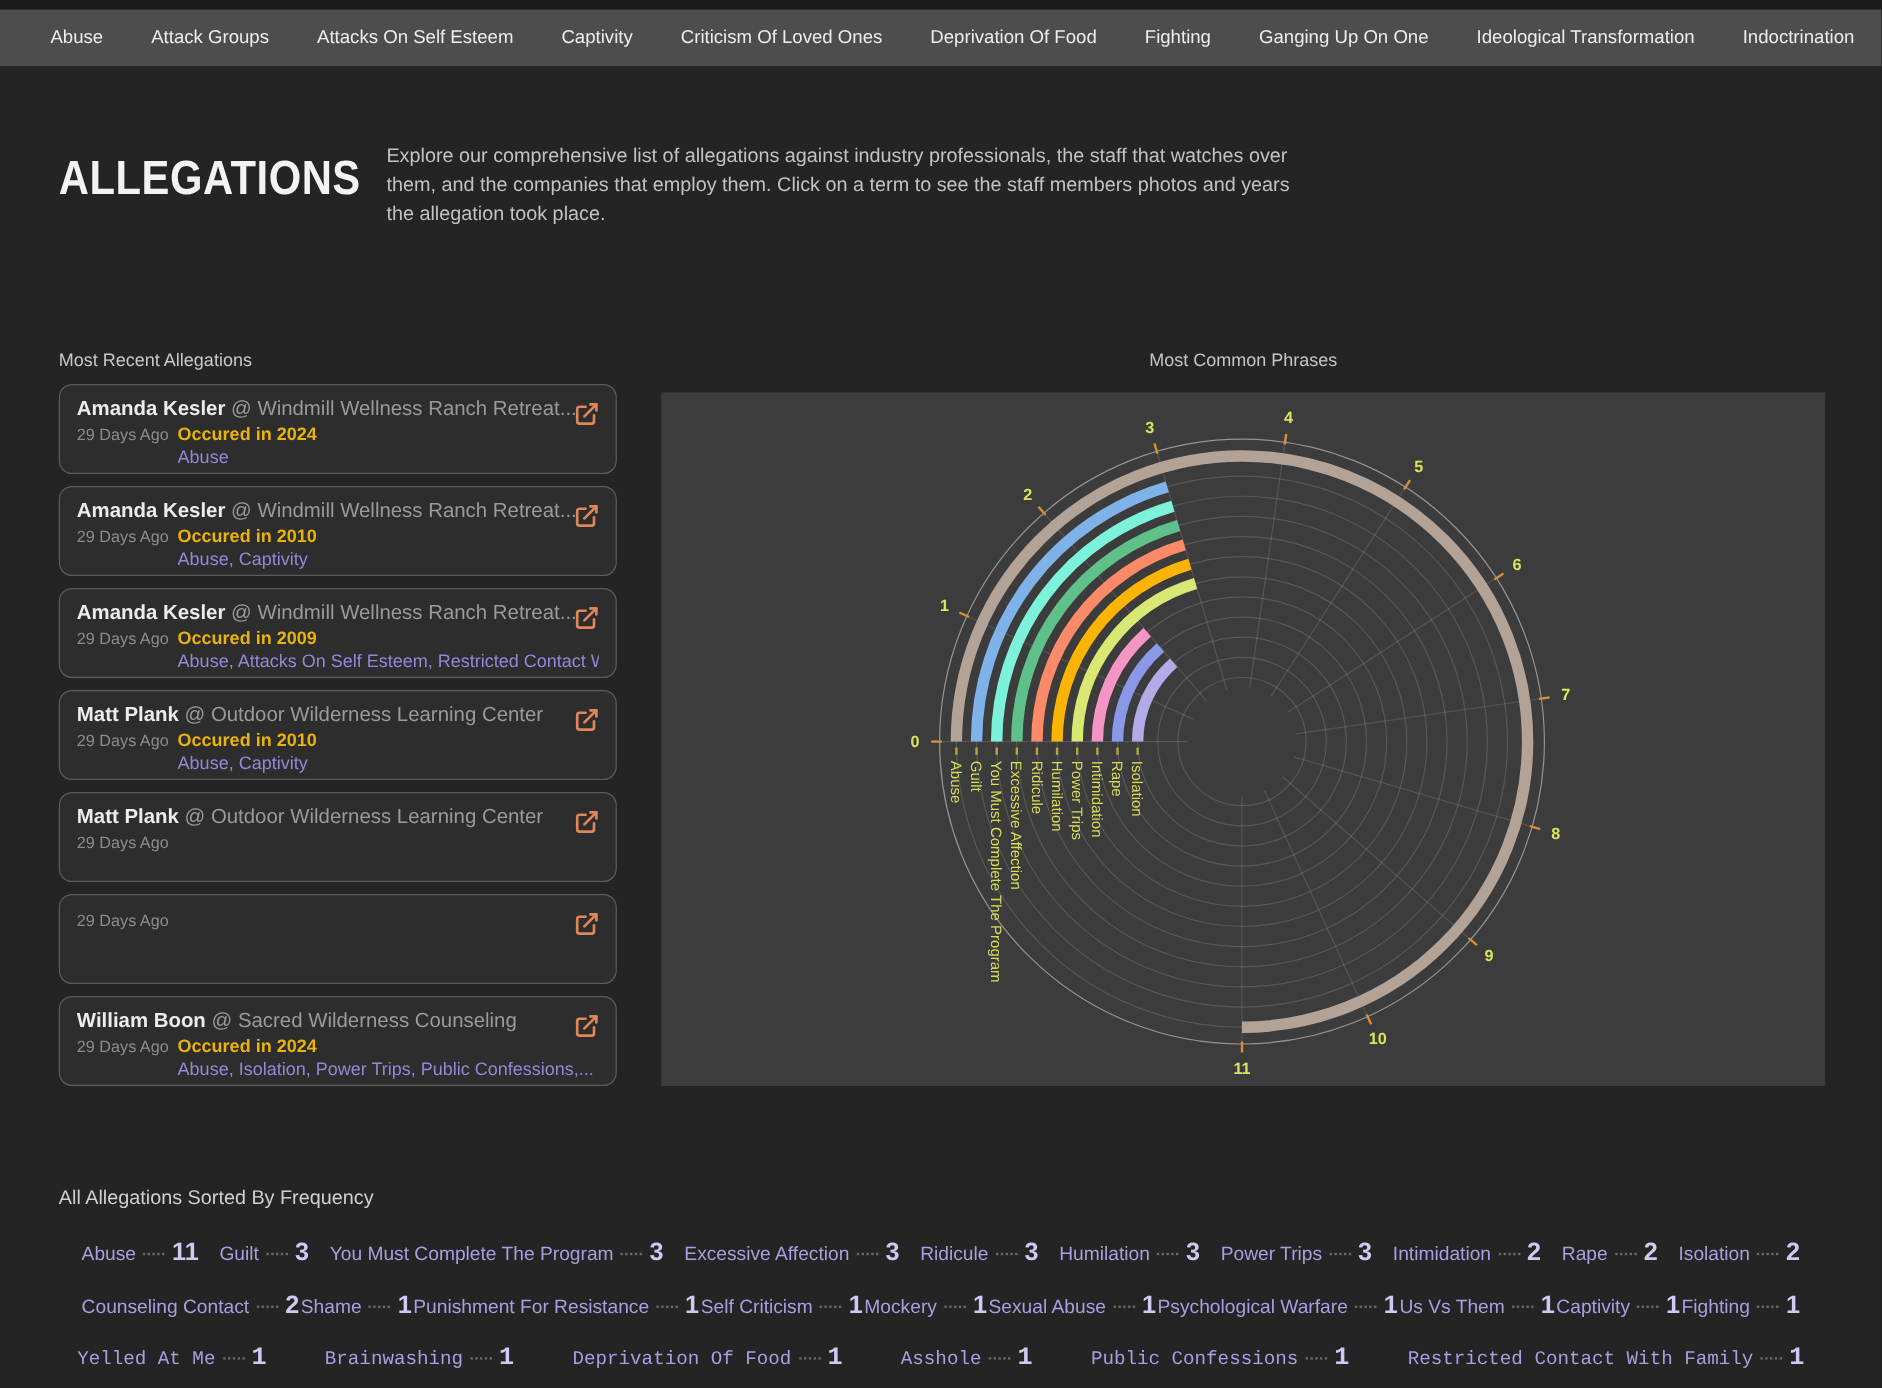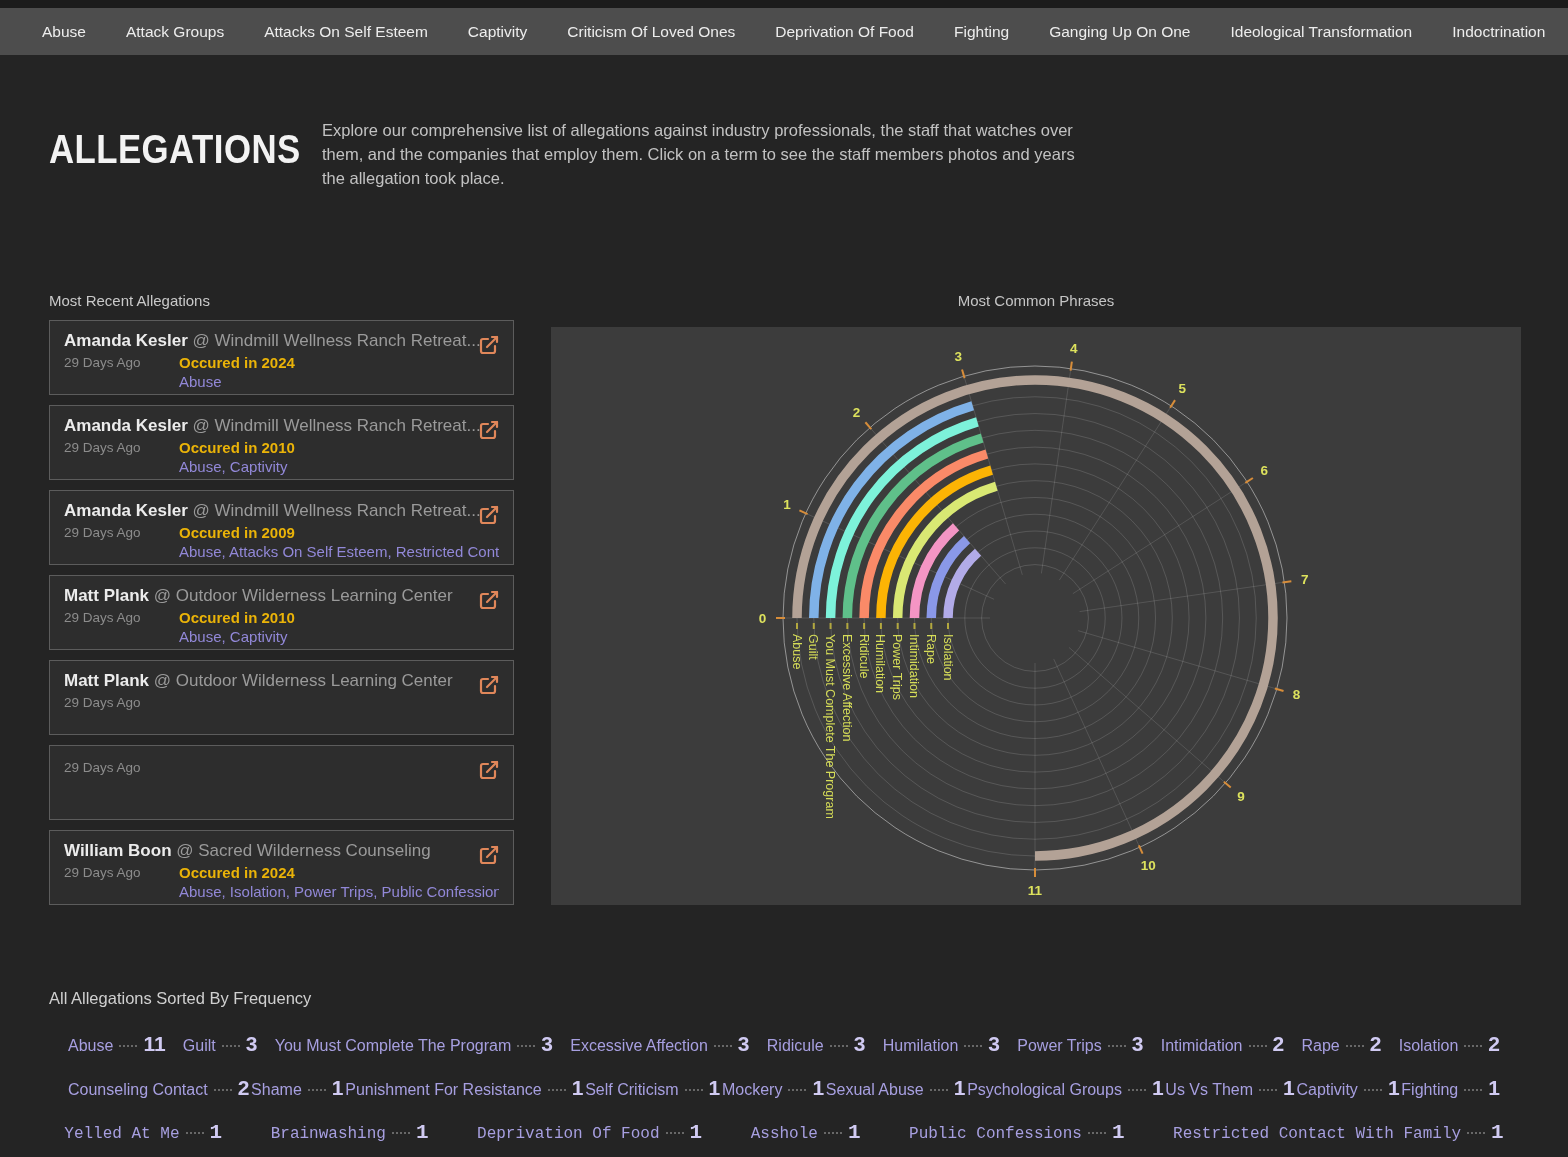--- a/index.html
+++ b/index.html
@@ -17,26 +17,26 @@
   .page-title{position:absolute;left:49px;top:102px;font-size:40px;line-height:40px;
               font-weight:bold;letter-spacing:.5px;color:#f3f3f3;
               transform:scaleX(.87);transform-origin:left center;white-space:nowrap;}
   .page-desc{position:absolute;left:322px;top:101px;width:755px;font-size:16.5px;
              line-height:24px;color:#c2c2c2;}
 
   
   .recent-label{position:absolute;left:49px;top:292px;font-size:15px;color:#c9c9c9;}
   .cards{position:absolute;left:49px;top:320px;width:465px;}
   .card{position:relative;box-sizing:border-box;height:75px;margin-bottom:10px;
-        background:#2d2d2d;border:1px solid #5c5c5c;border-radius:0;
+        background:#2d2d2d;border:1px solid #5c5c5c;border-radius:11px;
         padding:10px 14px 8px;overflow:hidden;}
   .card-line1{font-size:17px;white-space:nowrap;overflow:hidden;padding-right:36px;}
   .card-name{font-weight:bold;color:#ececec;}
   .card-company{color:#9a9a9a;}
-  .card-row{display:flex;margin-top:3px;gap:31px;}
+  .card-row{display:flex;margin-top:3px;}
   .card-ago{flex:0 0 84px;font-size:13.5px;color:#8c8c8c;padding-top:1px;}
   .card-col{flex:1;min-width:0;}
   .card-occurred{font-size:15px;font-weight:bold;color:#eab308;}
   .card-allegations{font-size:15px;color:#9288d8;margin-top:2px;white-space:nowrap;overflow:hidden;cursor:pointer;}
   .card-ext{position:absolute;top:12px;right:12px;width:24px;height:24px;cursor:pointer;}
 
   
   .chart-title{position:absolute;left:551px;top:292px;width:970px;text-align:center;
                font-size:15px;color:#c5c5c5;}
   .chart-panel{position:absolute;left:551px;top:327px;width:970px;height:578px;background:#3c3c3c;}
@@ -335,21 +335,21 @@
         <span class="freq-term">Mockery</span>
         <span class="freq-dots"></span>
         <span class="freq-count">1</span>
       </div>
       <div class="freq-item">
         <span class="freq-term">Sexual Abuse</span>
         <span class="freq-dots"></span>
         <span class="freq-count">1</span>
       </div>
       <div class="freq-item">
-        <span class="freq-term">Psychological Groups</span>
+        <span class="freq-term">Psychological Warfare</span>
         <span class="freq-dots"></span>
         <span class="freq-count">1</span>
       </div>
       <div class="freq-item">
         <span class="freq-term">Us Vs Them</span>
         <span class="freq-dots"></span>
         <span class="freq-count">1</span>
       </div>
       <div class="freq-item">
         <span class="freq-term">Captivity</span>

